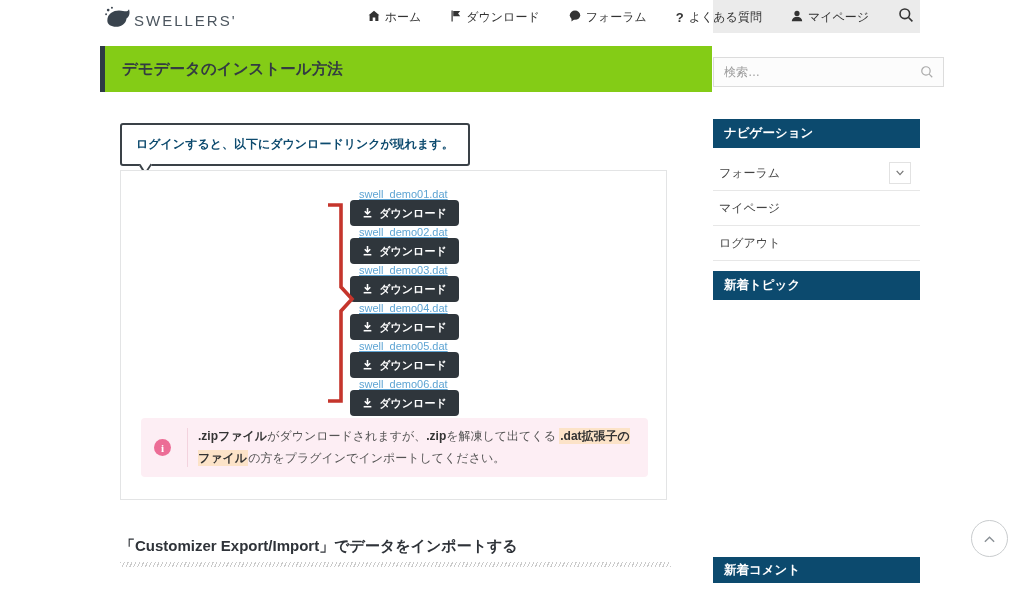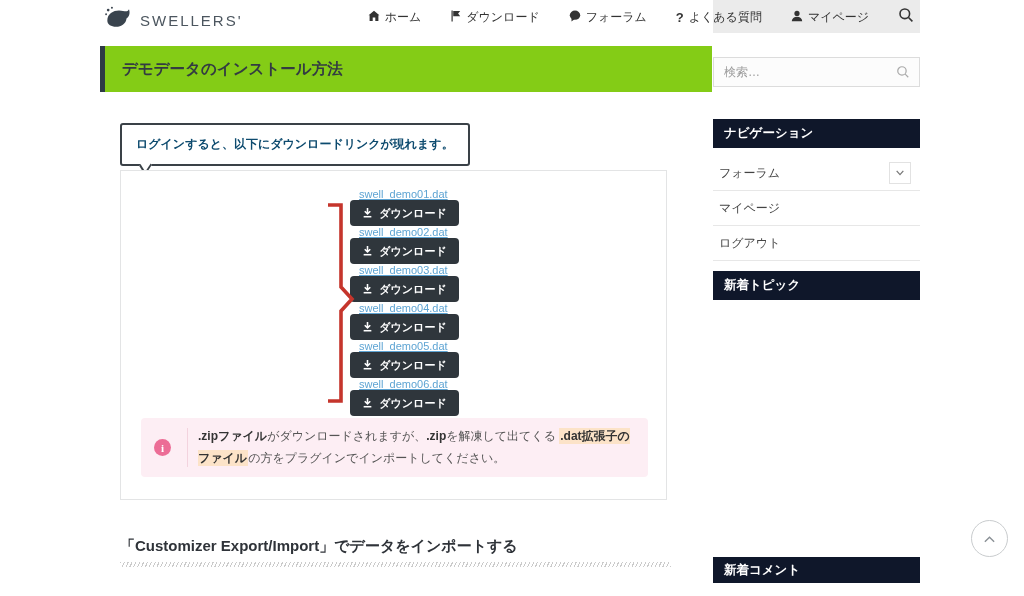--- a/index.html
+++ b/index.html
@@ -1,21 +1,21 @@
 <!DOCTYPE html>
 <html><head>
 <meta charset="utf-8">
 <style>
   * { margin:0; padding:0; box-sizing:border-box; }
   body { font-family:"Liberation Sans","DejaVu Sans",sans-serif; background:#fff; }
   .stage { position:relative; width:1024px; height:596px; background:#fff; overflow:hidden; }
 
   
   .hdr-gray-band { position:absolute; left:713px; top:0; width:207px; height:33px; background:#ebebeb; }
-  .logo { position:absolute; left:104px; top:4px; height:32px; display:flex; align-items:center; gap:6px; cursor:pointer; }
+  .logo { position:absolute; left:104px; top:4px; height:32px; display:flex; align-items:center; cursor:pointer; }
   .logo-text { font-size:15px; letter-spacing:2px; color:#4c565f; font-weight:500; }
   .top-nav { position:absolute; top:0; right:110px; height:34px; display:flex; align-items:center; gap:29px; }
   .nav-item { display:flex; align-items:center; gap:5px; font-size:12px; color:#333; cursor:pointer; white-space:nowrap; }
   .q-glyph { font-weight:bold; font-size:13px; color:#333; }
   .hdr-search { display:flex; align-items:center; cursor:pointer; }
 
   
   .title-band { position:absolute; left:100px; top:46px; width:612px; height:46px; background:#84cc16; border-left:5px solid #2e3b45; display:flex; align-items:center; }
   .title-band h1 { font-size:15.5px; color:#333b42; padding-left:17px; font-weight:bold; }
 
@@ -38,25 +38,25 @@
   .note-divider { position:absolute; left:46px; top:10px; width:1px; height:39px; background:#f3d3de; }
   .note-text { position:absolute; left:57px; top:8px; width:442px; font-size:12px; line-height:21.5px; color:#555; }
   .note-text .b { font-weight:bold; color:#333; }
   .note-text .hl { font-weight:bold; color:#333; background:#fce3c8; padding:1px 1px; }
 
   
   .section-heading { position:absolute; left:120px; top:537px; font-size:15px; font-weight:bold; color:#2f3339; }
   .hatch { position:absolute; left:120px; top:562px; width:551px; height:5px; background:repeating-linear-gradient(115deg,#cbcbcb 0,#cbcbcb 1px,#fff 1px,#fff 3.5px); }
 
   
-  .sb-search { position:absolute; left:713px; top:57px; width:207px; height:30px; border:1px solid #dcdcdc; background:#fcfcfc; display:flex; align-items:center;gap:8px; }
+  .sb-search { position:absolute; left:713px; top:57px; width:231px; height:30px; border:1px solid #dcdcdc; background:#fcfcfc; display:flex; align-items:center;gap:8px; }
   .sb-search input { flex:1; border:none; background:transparent; outline:none; font-size:12px; color:#555; padding:0 6px 0 10px; font-family:inherit; }
   .sb-search input::placeholder { color:#9b9b9b; }
   .sb-search-icon { padding-right:9px; display:flex; cursor:pointer; }
-  .sb-header { position:absolute; left:713px; width:207px; height:29px; background:#0f172a; color:#fff; font-size:12.5px; font-weight:bold; line-height:29px; padding-left:11px; }
+  .sb-header { position:absolute; left:713px; width:207px; height:29px; background:#0c4a6e; color:#fff; font-size:12.5px; font-weight:bold; line-height:29px; padding-left:11px; }
   .sb-menu { position:absolute; left:713px; top:156px; width:207px; }
   .sb-menu-item { position:relative; height:35px; border-bottom:1px solid #e7e7e7; display:flex; align-items:center; font-size:12px; color:#444; padding-left:6px; cursor:pointer; }
   .sb-sub-toggle { position:absolute; right:9px; top:6px; width:22px; height:22px; border:1px solid #e2e2e2; background:#fff; display:flex; align-items:center; justify-content:center; cursor:pointer; }
 
   
   .to-top { position:absolute; left:971px; top:520px; width:37px; height:37px; border-radius:50%; border:1px solid #c9ccce; background:#fff; display:flex; align-items:center; justify-content:center; cursor:pointer; }
 </style>
 </head>
 <body>
 

